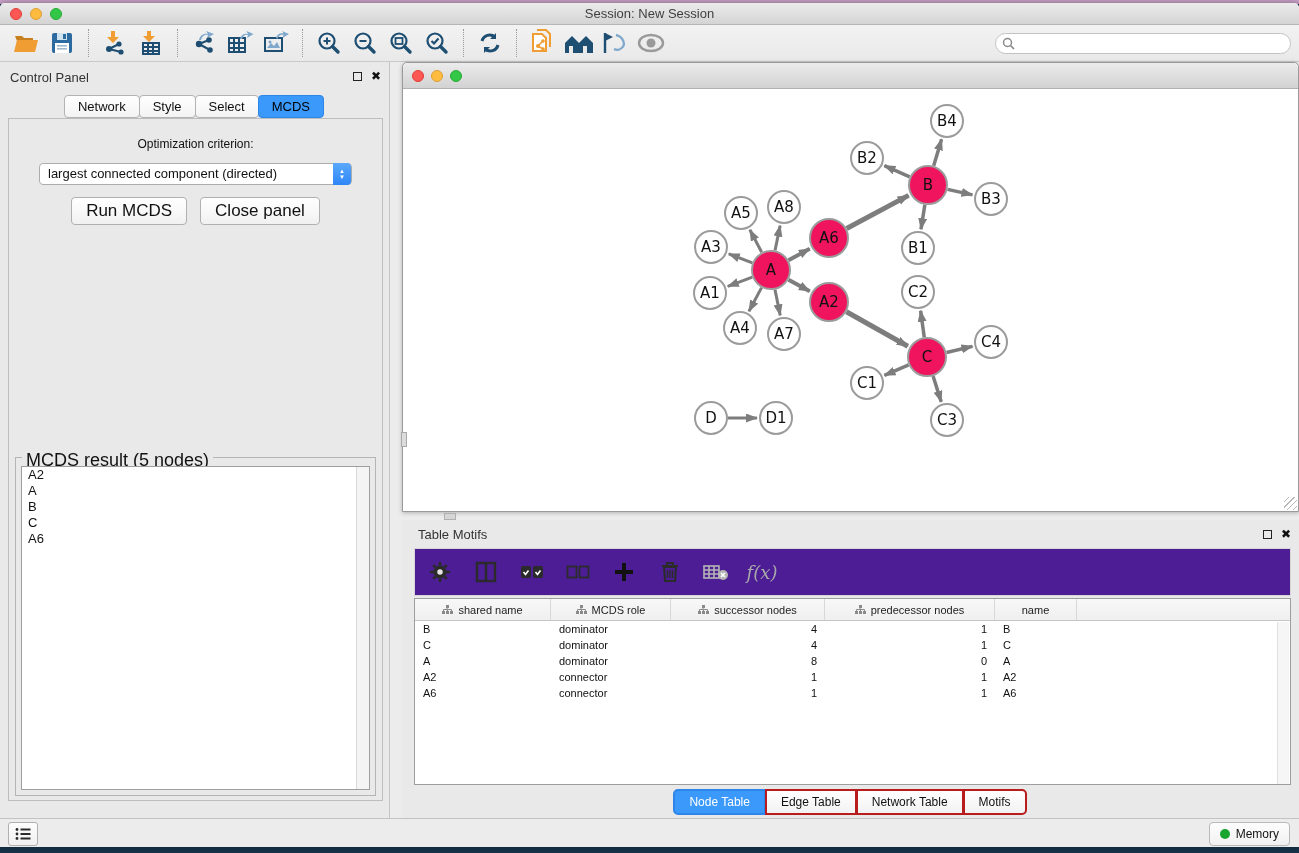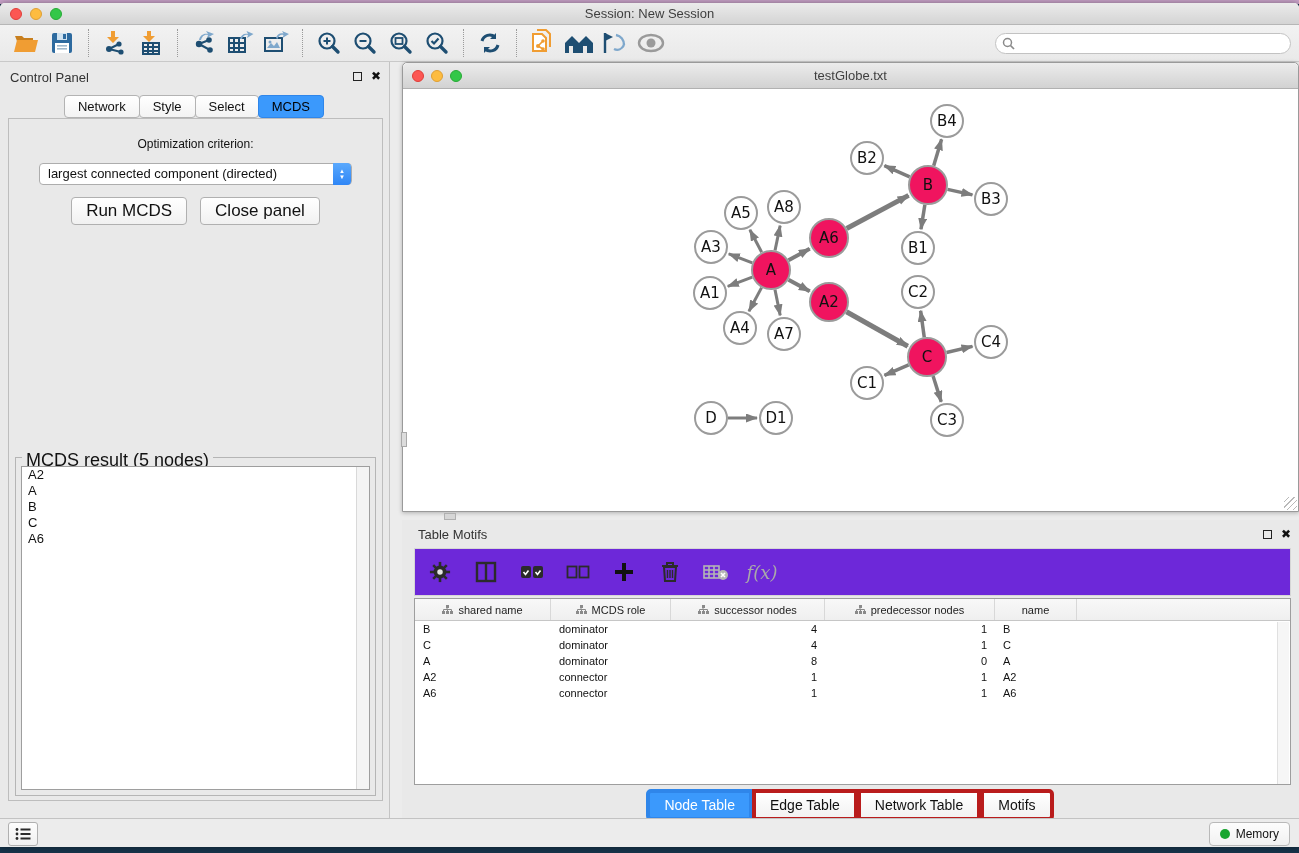--- a/index.html
+++ b/index.html
@@ -68,34 +68,34 @@
   .nw-canvas { position:absolute; left:0; top:26px; width:895px; height:422px; background:#fff; overflow:hidden; }
   .nw-grip { position:absolute; right:1px; bottom:1px; width:13px; height:13px;
              background:repeating-linear-gradient(135deg, transparent 0 3px, #b9b9b9 3px 4px); }
   .nw-left-handle { position:absolute; left:-2px; top:369px; width:6px; height:15px; background:#dcdcdc; border:1px solid #a9a9a9; }
   .split-handle { position:absolute; left:444px; top:451px; width:12px; height:7px; background:#d6d6d6; border:1px solid #b0b0b0; }
 
   
   .table-panel { position:absolute; left:402px; top:458px; width:897px; height:298px; background:#e9e9e9; }
   .tp-header { position:relative; height:26px; }
   .tp-header .ph-title { position:absolute; left:16px; top:7px; font-size:13px; color:#333; }
-  .tp-toolbar { position:absolute; left:12px; top:28px; width:877px; height:48px; background:#6d28d9; border:1px solid #d6d6d6;
+  .tp-toolbar { position:absolute; left:12px; top:28px; width:877px; height:48px; background:#4c1d95; border:1px solid #d6d6d6;
                 display:flex; align-items:center; gap:16px; padding:0 10px; }
   .tp-tool { width:30px; height:30px; display:flex; align-items:center; justify-content:center; }
   .fx-label { font-family:"DejaVu Serif","Liberation Serif",serif; font-style:italic; font-size:18px; color:#a9a9a9; }
   .tp-table { position:absolute; left:12px; top:78px; width:877px; height:187px; background:#fff; border:1px solid #9e9e9e; }
   .tp-thead { display:flex; height:22px; background:linear-gradient(#f8f8f8,#efefef); border-bottom:1px solid #c6c6c6; }
   .th-cell { display:flex; align-items:center; justify-content:center; gap:5px; font-size:11px; color:#222; border-right:1px solid #d8d8d8; }
   .tp-row { display:flex; height:16px; }
   .td { font-size:11px; color:#111; line-height:16px; padding:0 8px; white-space:nowrap; overflow:hidden; }
   .td.num { text-align:right; }
   .col0{width:136px}.col1{width:120px}.col2{width:154px}.col3{width:170px}.col4{width:82px}.colrest{flex:1}
   .tp-scroll { position:absolute; right:1px; top:23px; width:12px; height:162px; background:#f6f6f6; border-left:1px solid #e0e0e0; }
   .tp-tabs { position:absolute; left:0; right:0; top:269px; display:flex; justify-content:center; }
-  .tp-tab { border:4px solid #b91c1c; background:linear-gradient(#ffffff,#f2f2f2); padding:4px 14px; font-size:14px; color:#111; margin-left:-1px; }
+  .tp-tab { border:2px solid #b91c1c; background:linear-gradient(#ffffff,#f2f2f2); padding:4px 14px; font-size:12px; color:#111; margin-left:-1px; }
   .tp-tab:first-child { border-radius:5px 0 0 5px; }
   .tp-tab:last-child { border-radius:0 5px 5px 0; }
   .tp-tab.selected { background:#3b99fc; border-color:#2f86ea; color:#fff; }
 
   
   .statusbar { position:absolute; left:0; bottom:0; width:1299px; height:29px; background:#ececec; border-top:1px solid #c3c3c3; }
   .list-btn { position:absolute; left:8px; top:3px; width:30px; height:24px; border:1px solid #b0b0b0; border-radius:3px;
               background:linear-gradient(#fdfdfd,#f0f0f0); display:flex; align-items:center; justify-content:center; }
   .memory-btn { position:absolute; right:9px; top:3px; height:24px; border:1px solid #b9b9b9; border-radius:4px;
                 background:linear-gradient(#fdfdfd,#f1f1f1); display:flex; align-items:center; gap:6px; padding:0 10px; font-size:12px; color:#111; }
@@ -305,21 +305,20 @@
       </div>
     </div>
 
     <div class="network-window">
       <div class="nw-titlebar">
         <div class="nw-lights">
           <span class="light red"></span>
           <span class="light yellow"></span>
           <span class="light green"></span>
         </div>
-        <div class="title">testGlobe.txt</div>
       </div>
       <div class="nw-canvas">
         <svg width="895" height="422" viewBox="0 0 895 422">
           <defs>
             <marker id="arrowhead" markerUnits="userSpaceOnUse" markerWidth="12" markerHeight="10" refX="11" refY="4.5" orient="auto">
               <path d="M0,0 L12,4.5 L0,9 Z" fill="#7D7D7D"></path>
             </marker>
           </defs>
         <line x1="358.68507134334754" y1="163.30163555236035" x2="346.8491822238198" y2="140.81344622525768" stroke="#7D7D7D" stroke-width="3" marker-end="url(#arrowhead)"></line>
             <line x1="372.04183057455737" y1="161.41266721560658" x2="377.1602609541705" y2="136.60796614517375" stroke="#7D7D7D" stroke-width="3" marker-end="url(#arrowhead)"></line>

